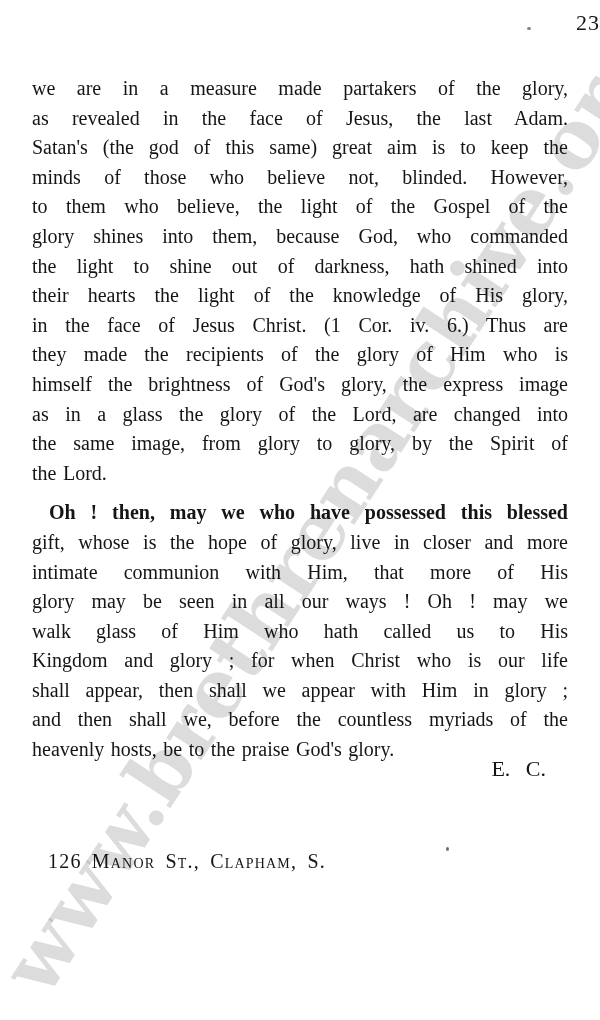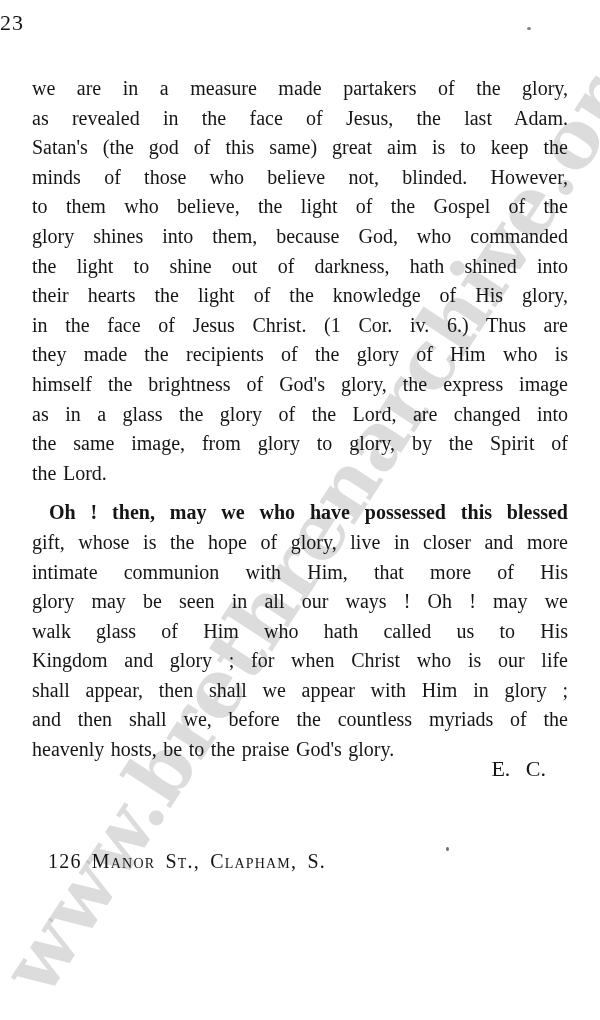--- a/index.html
+++ b/index.html
@@ -9,21 +9,21 @@
     height: 1020px;
     margin: 0 auto;
     background: #ffffff;
     overflow: hidden;
     font-family: "Liberation Serif", "DejaVu Serif", serif;
     color: #151515;
   }
   .page-number {
     position: absolute;
     top: 10px; left: 0; right: 0;
-    text-align: left;
+    text-align: right;
     font-size: 22px;
     letter-spacing: 1px;
     z-index: 2;
   }
   .body-text {
     position: absolute;
     left: 22px; top: 64px;
     width: 556px;
     font-size: 20px;
     z-index: 2;

